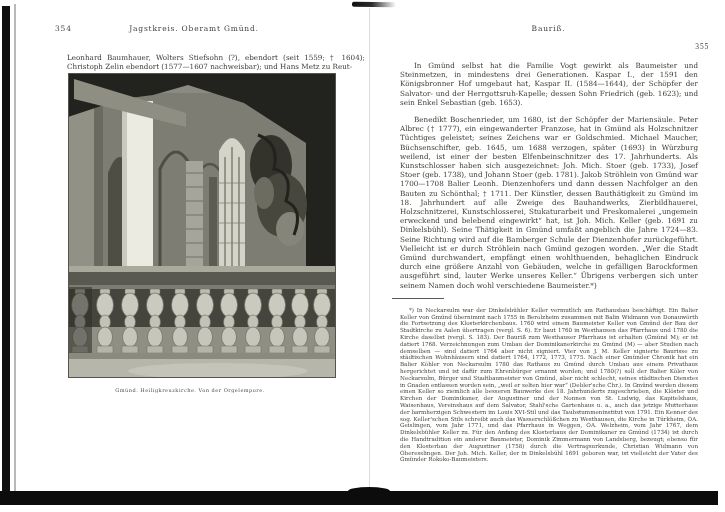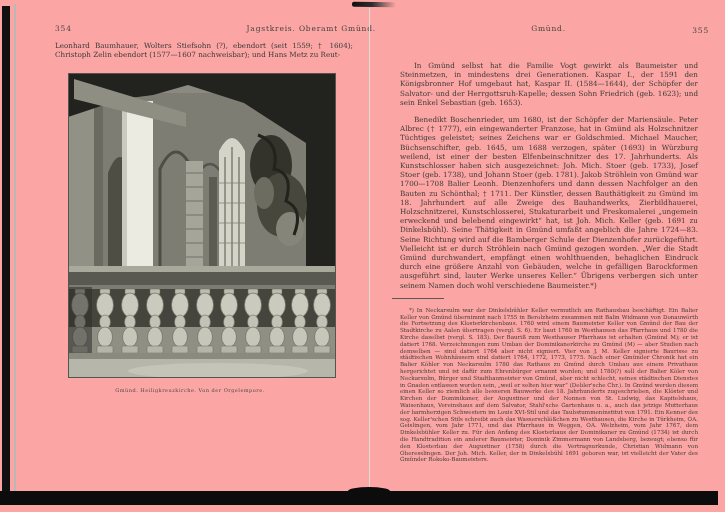--- a/index.html
+++ b/index.html
@@ -1,28 +1,28 @@
 <!DOCTYPE html>
 <html lang="de"><head>
 <meta charset="utf-8">
 <style>
   html,body{margin:0;padding:0;background:#e8e8e6;}
-  .scan{position:relative;width:725px;height:512px;background:#fca5a5;overflow:hidden;
+  .scan{position:relative;width:725px;height:512px;background:#ffffff;overflow:hidden;
         font-family:"DejaVu Serif", serif;color:#35352f;}
   .page{position:absolute;top:0;height:100%;}
   .page-left{left:20px;width:340px;}
   .page-right{left:372px;width:353px;}
 
   .hd{font-size:7.5px;letter-spacing:.8px;color:#45453f;white-space:nowrap;}
   .l-num{position:absolute;top:24px;left:35px;}
-  .l-head{position:absolute;top:24px;left:16px;width:100%;text-align:right;}
+  .l-head{position:absolute;top:24px;left:4px;width:100%;text-align:center;}
   .r-head{position:absolute;top:24px;left:0;width:100%;text-align:center;}
-  .r-num{position:absolute;top:26px;right:16px;}
+  .r-num{position:absolute;top:42px;right:16px;font-family:Liberation Serif, serif;}
 
-  .body-text{font-size:7.2px;line-height:9.2px;text-align:justify;margin:0;color:#3a3a34;}
+  .body-text{font-size:7.2px;line-height:9.2px;text-align:justify;margin:12px;color:#3a3a34;}
   .top-para{position:absolute;left:35px;top:41px;width:298px;}
   .bottom-para{position:absolute;left:35px;top:402px;width:298px;}
 
   .photo{position:absolute;left:48px;top:73px;width:268px;height:305px;margin:0;}
   .photo svg{display:block;}
   .caption{position:absolute;left:0;top:387px;width:100%;text-align:center;
            font-size:5px;letter-spacing:.5px;color:#4b4b45;}
 
   .r-body{position:absolute;top:53px;left:20px;width:314px;}
   .r-body p{margin:8px;}
@@ -123,21 +123,21 @@
     </figure>
 
     <div class="caption">Gmünd. Heiligkreuzkirche. Von der Orgelempore.</div>
 
   </div>
 
   <div class="gutter-line"></div>
   <div class="spine-top-mark"></div>
 
   <div class="page page-right">
-    <span class="hd r-head">Gmünd.</span>
+    <span class="hd r-head">Bauriß.</span>
     <span class="hd r-num">355</span>
 
     <div class="r-body">
       <p class="body-text indent">In Gmünd selbst hat die Familie Vogt gewirkt als Baumeister und Steinmetzen, in mindestens drei Generationen. Kaspar I., der 1591 den Königsbronner Hof umgebaut hat, Kaspar II. (1584—1644), der Schöpfer der Salvator- und der Herrgottsruh-Kapelle; dessen Sohn Friedrich (geb. 1623); und sein Enkel Sebastian (geb. 1653).</p>
       <p class="body-text indent">Benedikt Boschenrieder, um 1680, ist der Schöpfer der Mariensäule. Peter Albrec († 1777), ein eingewanderter Franzose, hat in Gmünd als Holzschnitzer Tüchtiges geleistet; seines Zeichens war er Goldschmied. Michael Maucher, Büchsenschifter, geb. 1645, um 1688 verzogen, später (1693) in Würzburg weilend, ist einer der besten Elfenbeinschnitzer des 17. Jahrhunderts. Als Kunstschlosser haben sich ausgezeichnet: Joh. Mich. Stoer (geb. 1733), Josef Stoer (geb. 1738), und Johann Stoer (geb. 1781). Jakob Ströhlein von Gmünd war 1700—1708 Balier Leonh. Dienzenhofers und dann dessen Nachfolger an den Bauten zu Schönthal; † 1711. Der Künstler, dessen Bauthätigkeit zu Gmünd im 18. Jahrhundert auf alle Zweige des Bauhandwerks, Zierbildhauerei, Holzschnitzerei, Kunstschlosserei, Stukaturarbeit und Freskomalerei „ungemein erweckend und belebend eingewirkt“ hat, ist Joh. Mich. Keller (geb. 1691 zu Dinkelsbühl). Seine Thätigkeit in Gmünd umfaßt angeblich die Jahre 1724—83. Seine Richtung wird auf die Bamberger Schule der Dienzenhofer zurückgeführt. Vielleicht ist er durch Ströhlein nach Gmünd gezogen worden. „Wer die Stadt Gmünd durchwandert, empfängt einen wohlthuenden, behaglichen Eindruck durch eine größere Anzahl von Gebäuden, welche in gefälligen Barockformen ausgeführt sind, lauter Werke unseres Keller.“ Übrigens verbergen sich unter seinem Namen doch wohl verschiedene Baumeister.*)</p>
       <div class="fn-rule"></div>
       <p class="footnote">*) In Neckarsulm war der Dinkelsbühler Keller vermutlich am Rathausbau beschäftigt. Ein Balier Keller von Gmünd übernimmt nach 1755 in Berolzheim zusammen mit Balin Widmann von Donauwörth die Fortsetzung des Klosterkirchenbaus. 1760 wird einem Baumeister Keller von Gmünd der Bau der Stadtkirche zu Aalen übertragen (vergl. S. 6). Er baut 1760 in Westhausen das Pfarrhaus und 1780 die Kirche daselbst (vergl. S. 183). Der Bauriß zum Westhauser Pfarrhaus ist erhalten (Gmünd M); er ist datiert 1768. Verzeichnungen zum Umbau der Dominikanerkirche zu Gmünd (M) — aber Studien nach demselben — sind datiert 1764 aber nicht signiert. Vier von J. M. Keller signierte Baurisse zu städtischen Wohnhäusern sind datiert 1764, 1772, 1773, 1775. Nach einer Gmünder Chronik hat ein Balier Köhler von Neckarsulm 1780 das Rathaus zu Gmünd durch Umbau aus einem Privathaus hergerichtet und ist dafür zum Ehrenbürger ernannt worden; und 1780(?) soll der Balier Köler von Neckarsulm, Bürger und Stadtbaumeister von Gmünd, aber nicht schlecht, seines städtischen Dienstes in Gnaden entlassen worden sein, „weil er selten hier war“ (Debler'sche Chr.). In Gmünd werden diesem einen Keller so ziemlich alle besseren Bauwerke des 18. Jahrhunderts zugeschrieben, die Klöster und Kirchen der Dominikaner, der Augustiner und der Nonnen von St. Ludwig, das Kapitelshaus, Waisenhaus, Vereinshaus auf dem Salvator, Stahl'sche Gartenhaus u. a., auch das jetzige Mutterhaus der barmherzigen Schwestern im Louis XVI-Stil und das Taubstummeninstitut von 1791. Ein Kenner des sog. Keller'schen Stils schreibt auch das Wasserschlößchen zu Westhausen, die Kirche in Türkheim, OA. Geislingen, vom Jahr 1771, und das Pfarrhaus in Weggen, OA. Welzheim, vom Jahr 1767, dem Dinkelsbühler Keller zu. Für den Anfang des Klosterbaus der Dominikaner zu Gmünd (1734) ist durch die Handtradition ein anderer Baumeister, Dominik Zimmermann von Landsberg, bezeugt; ebenso für den Klosterbau der Augustiner (1758) durch die Vertragsurkunde, Christian Widmann von Oberesslingen. Der Joh. Mich. Keller, der in Dinkelsbühl 1691 geboren war, ist vielleicht der Vater des Gmünder Rokoko-Baumeisters.</p>
     </div>
   </div>
 

